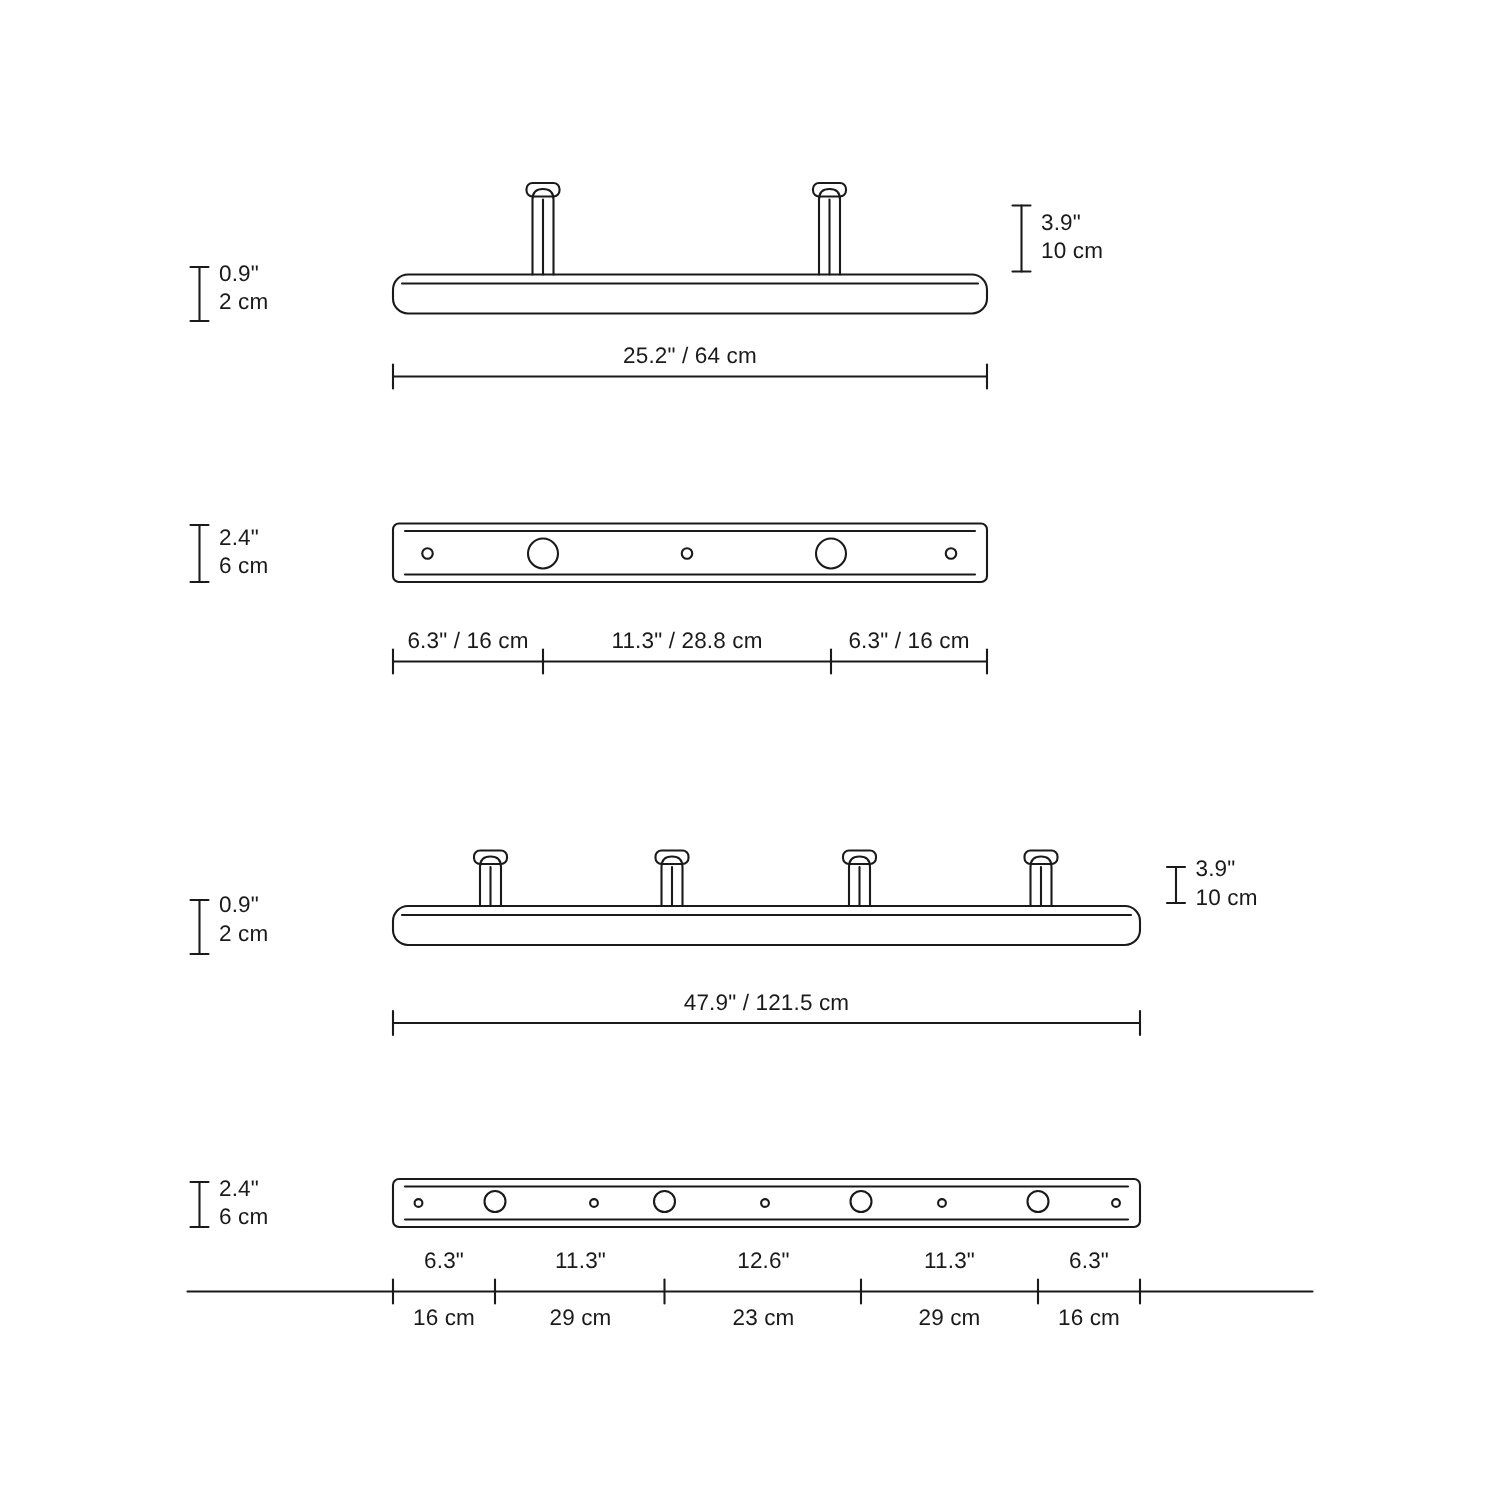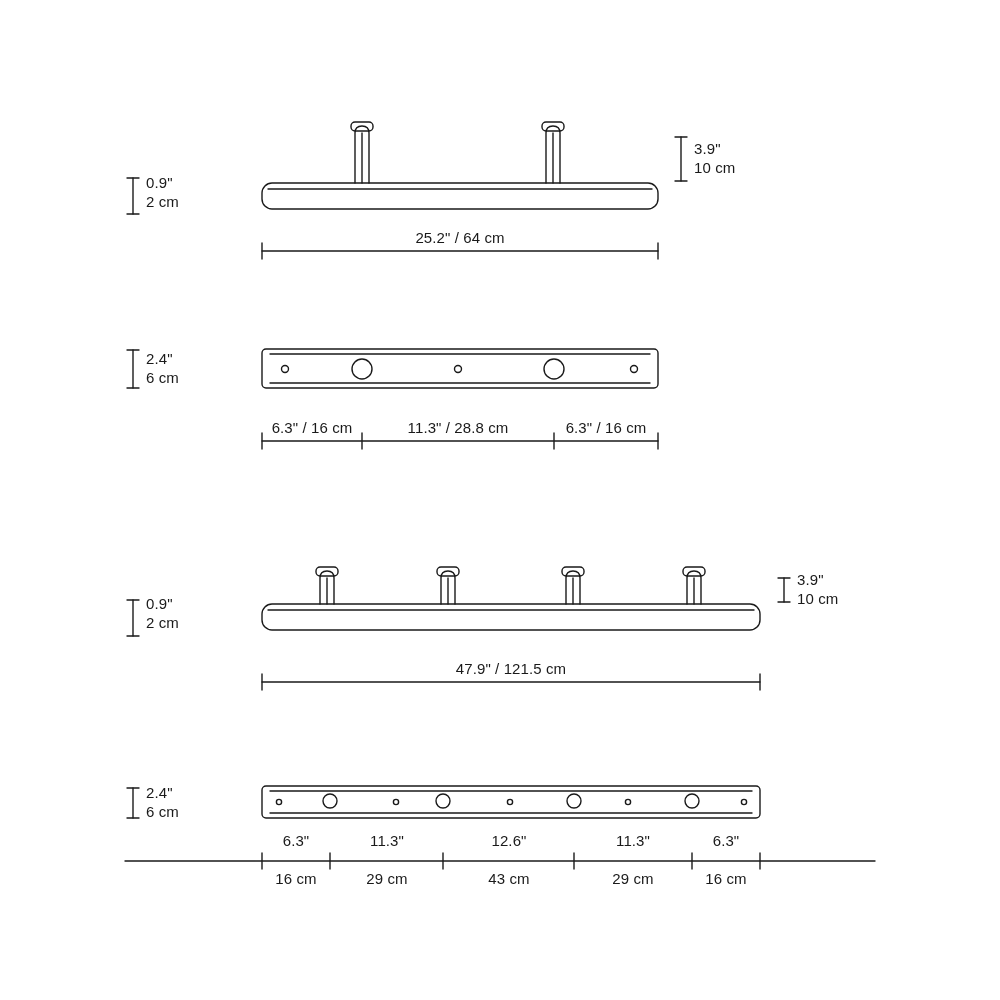--- a/index.html
+++ b/index.html
@@ -221,17 +221,17 @@
   </div>
 
   <div class="label center" style="left:296px; top:831px;">6.3"</div>
   <div class="label center" style="left:387px; top:831px;">11.3"</div>
   <div class="label center" style="left:509px; top:831px;">12.6"</div>
   <div class="label center" style="left:633px; top:831px;">11.3"</div>
   <div class="label center" style="left:726px; top:831px;">6.3"</div>
 
   <div class="label center" style="left:296px; top:869px;">16 cm</div>
   <div class="label center" style="left:387px; top:869px;">29 cm</div>
-  <div class="label center" style="left:509px; top:869px;">43 cm</div>
+  <div class="label center" style="left:509px; top:869px;">23 cm</div>
   <div class="label center" style="left:633px; top:869px;">29 cm</div>
   <div class="label center" style="left:726px; top:869px;">16 cm</div>
 
 </div>
 
 </body></html>

